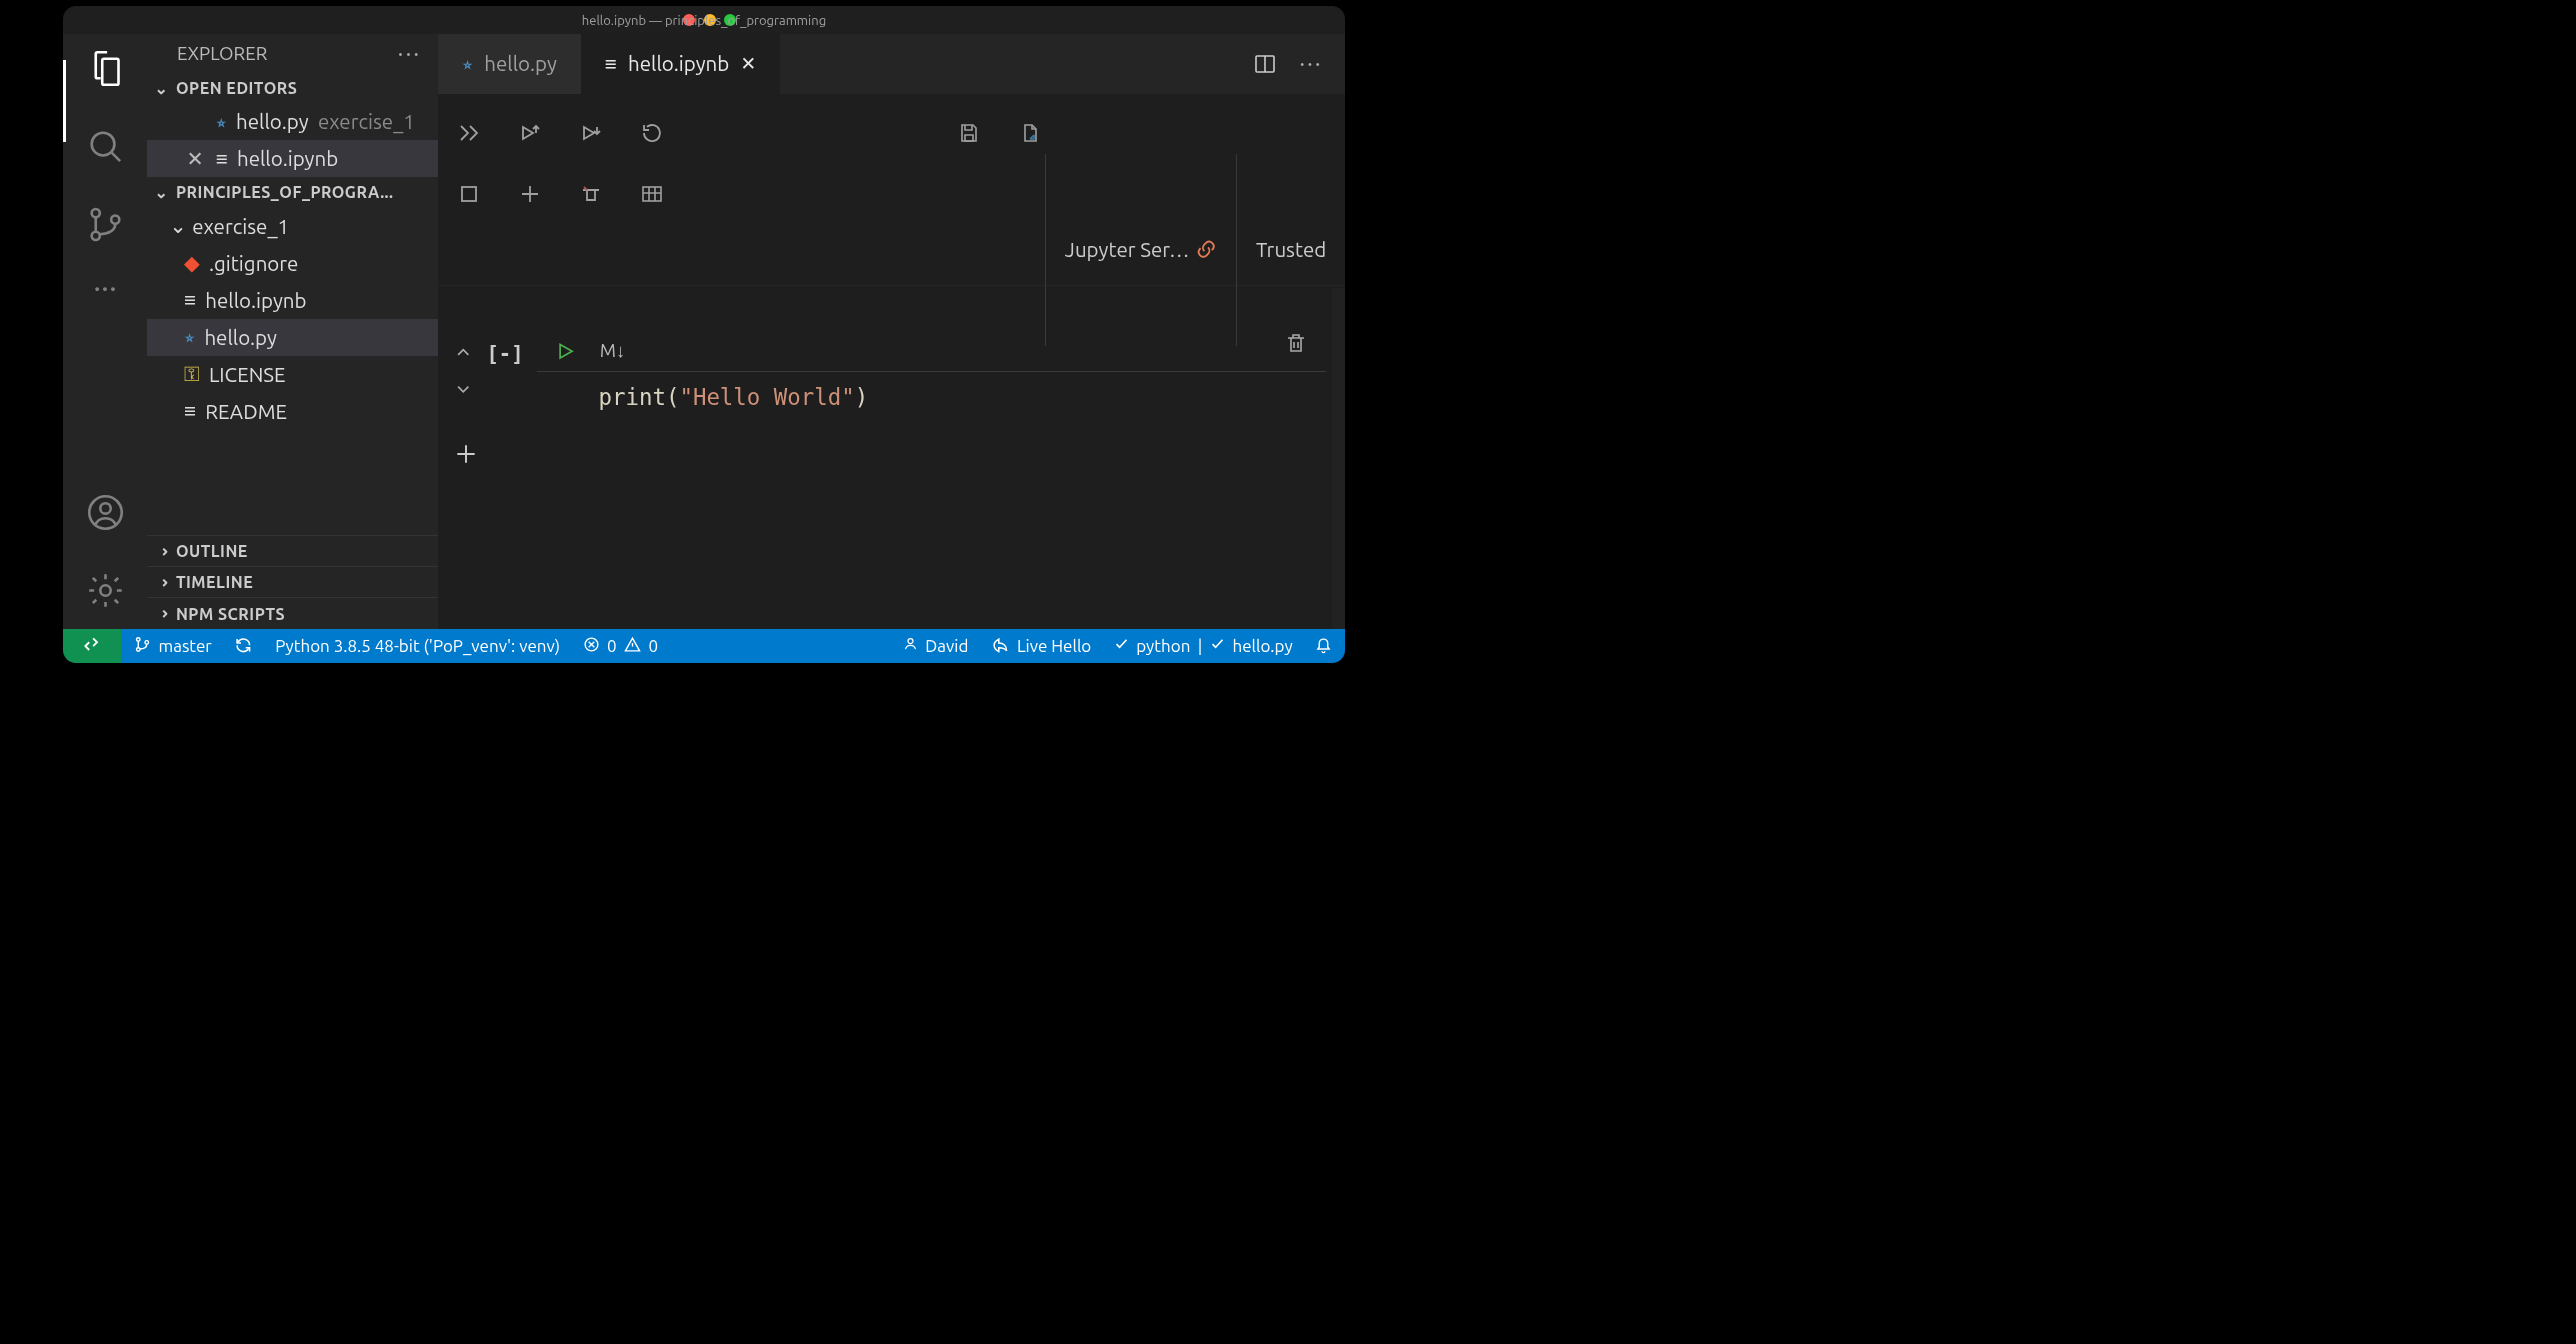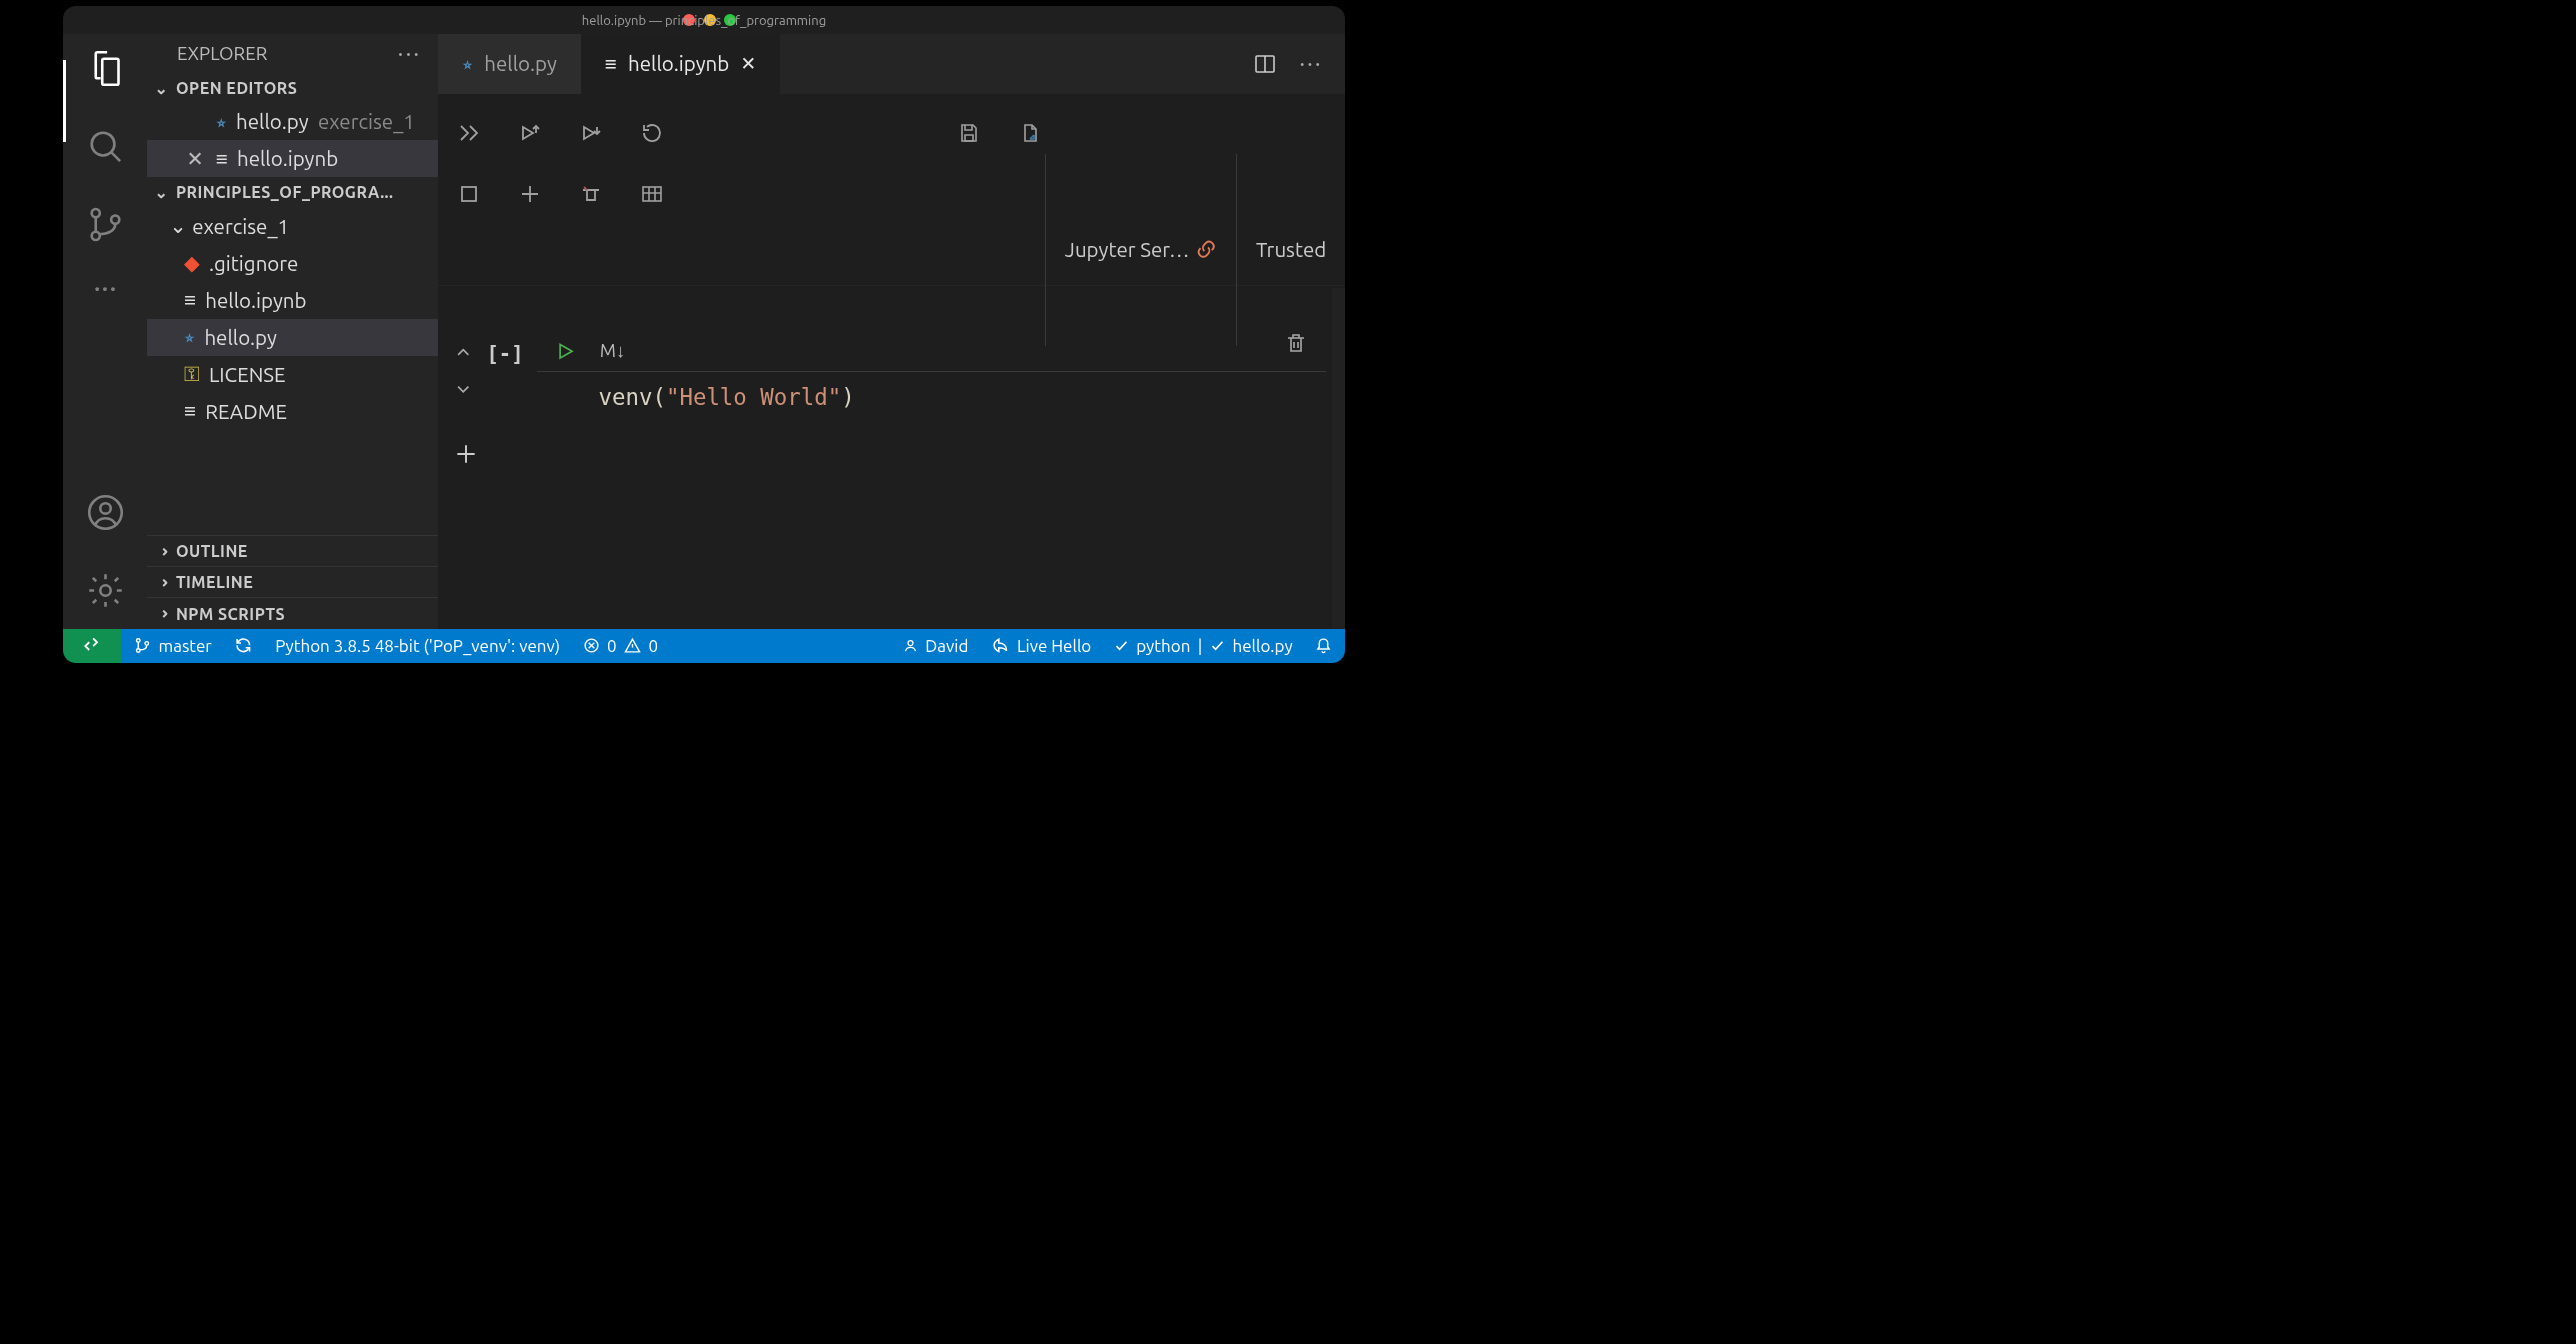--- a/index.html
+++ b/index.html
@@ -61,21 +61,21 @@
 .code{ font-family:Menlo,Consolas,monospace; font-size:22.4px; padding:11.2px 0 13px 62px; }
 .t-fn{ color:#d9d3c2; } .t-par{ color:#d9d3c2; } .t-str{ color:#ce9178; }
 .trash-area{ position:absolute; right:37px; top:45px; }
 .scrollbar-shadow{ position:absolute; right:0; top:254px; bottom:0; width:13px; background:rgba(255,255,255,.02); }
 .addcell{ position:absolute; left:15px; top:155px; }
 
 
 .status{ display:flex; height:34px; font-size:17px; color:#fff; align-items:stretch; }
 .status .remote{ background:#119151; width:58px; display:flex; align-items:center; justify-content:center; }
 .status .rest{ background:#007acc; flex:1; display:flex; align-items:center; padding:0 13px; gap:22.4px; }
-.status .group{ display:flex; align-items:center; gap:7.5px; cursor:pointer; }
+.status .group{ display:flex; gap:7.5px; cursor:pointer; }
 .status .spacer{ flex:1; }
 svg{ display:block; }
 </style>
 </head>
 <body>
 
 <div class="window">
 
   <div class="titlebar">
     <div class="traffic">
@@ -327,21 +327,21 @@
         <div class="cell">
           <div class="cell-head">
             <span class="play">
               <svg width="20.5" height="20.5" viewBox="0 0 24 24" fill="none" stroke="#4caf50" stroke-width="2">
                   <path d="M6 4v16l14-8z"></path>
                 </svg>
             </span>
             <span style="font-size:18.7px;color:#bbb;">M↓</span>
           </div>
           <div class="code">
-            <span class="t-fn">venv</span><span class="t-par">(</span><span class="t-str">"Hello World"</span><span class="t-par">)</span>
+            <span class="t-fn">print</span><span class="t-par">(</span><span class="t-str">"Hello World"</span><span class="t-par">)</span>
           </div>
         </div>
         <div class="trash-area">
           <svg width="24" height="24" viewBox="0 0 24 24" fill="none" stroke="#aaa" stroke-width="1.6">
               <path d="M4 7h16M9 7V4h6v3M7 7v13h10V7M10 11v6M14 11v6"></path>
             </svg>
         </div>
         <div class="addcell">
           <svg width="26" height="26" viewBox="0 0 24 24" fill="none" stroke="#ccc" stroke-width="1.8">
               <path d="M12 4v16M4 12h16"></path>

